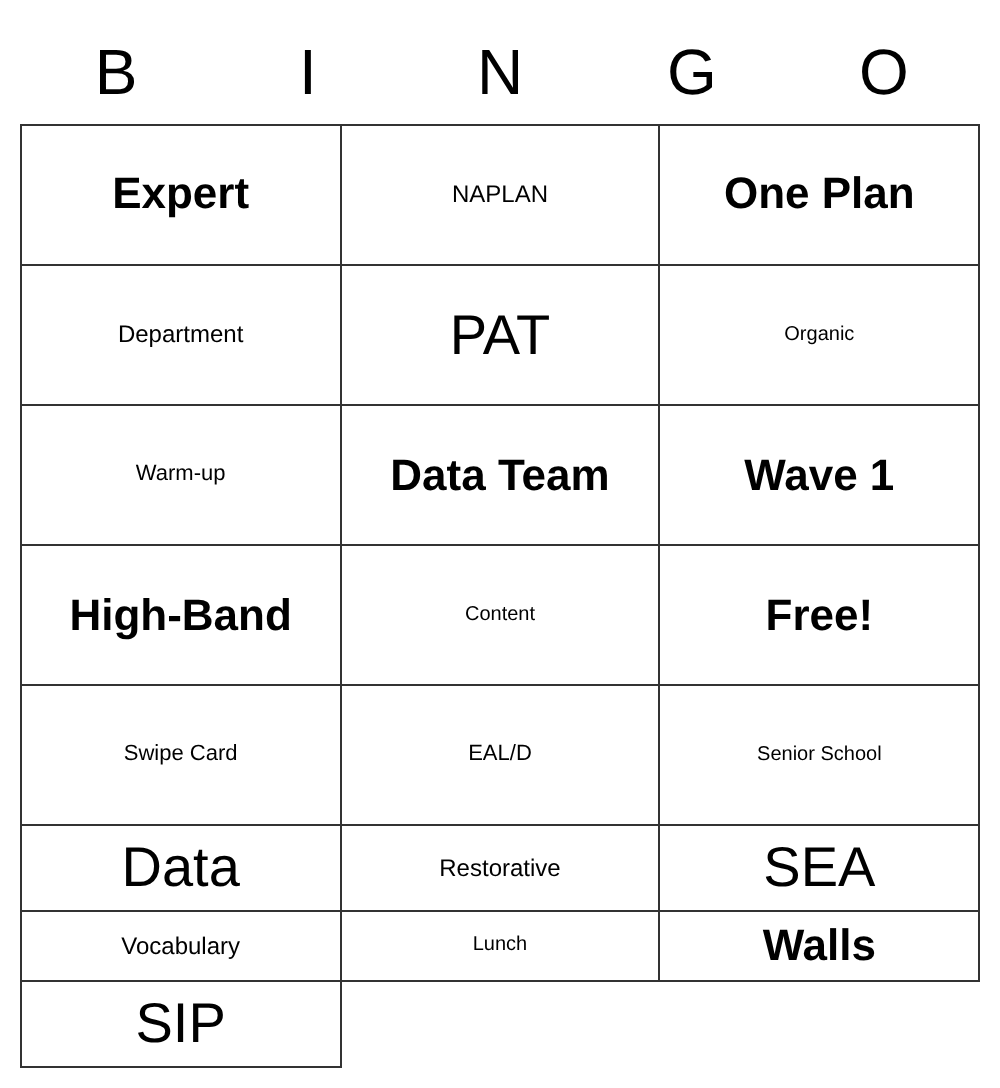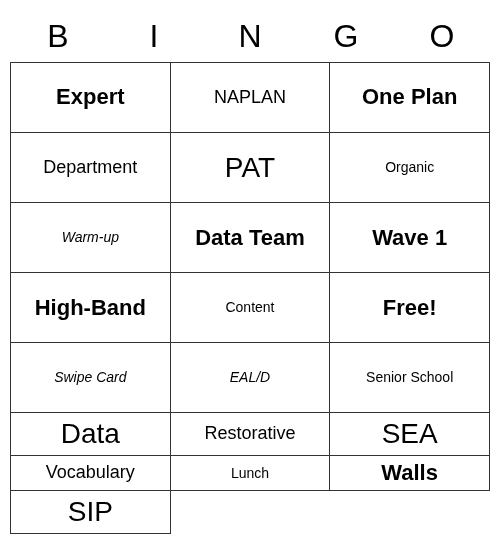--- a/index.html
+++ b/index.html
@@ -57,40 +57,39 @@
       text-align: center;
       padding: 4px;
       min-height: 0;
     }
 
     .bingo-cell span {
       line-height: 1.2;
     }
 
     .text-small {
-      font-size: 18px;
+      font-size: 12px;
     }
 
     .text-medium {
-      font-size: 14px;
-      font-style: italic;
+      font-size: 11px;
     }
 
     .text-large {
       font-size: 22px;
       font-weight: bold;
     }
 
     .text-xlarge {
       font-size: 28px;
       font-weight: normal;
     }
 
     .text-normal {
-      font-size: 14px;
+      font-size: 10px;
     }
   </style>
 </head>
 <body>
 
 <div class="bingo-container">
   <div class="bingo-header">
   <div class="header-cell">B</div>
       <div class="header-cell">I</div>
       <div class="header-cell">N</div>

